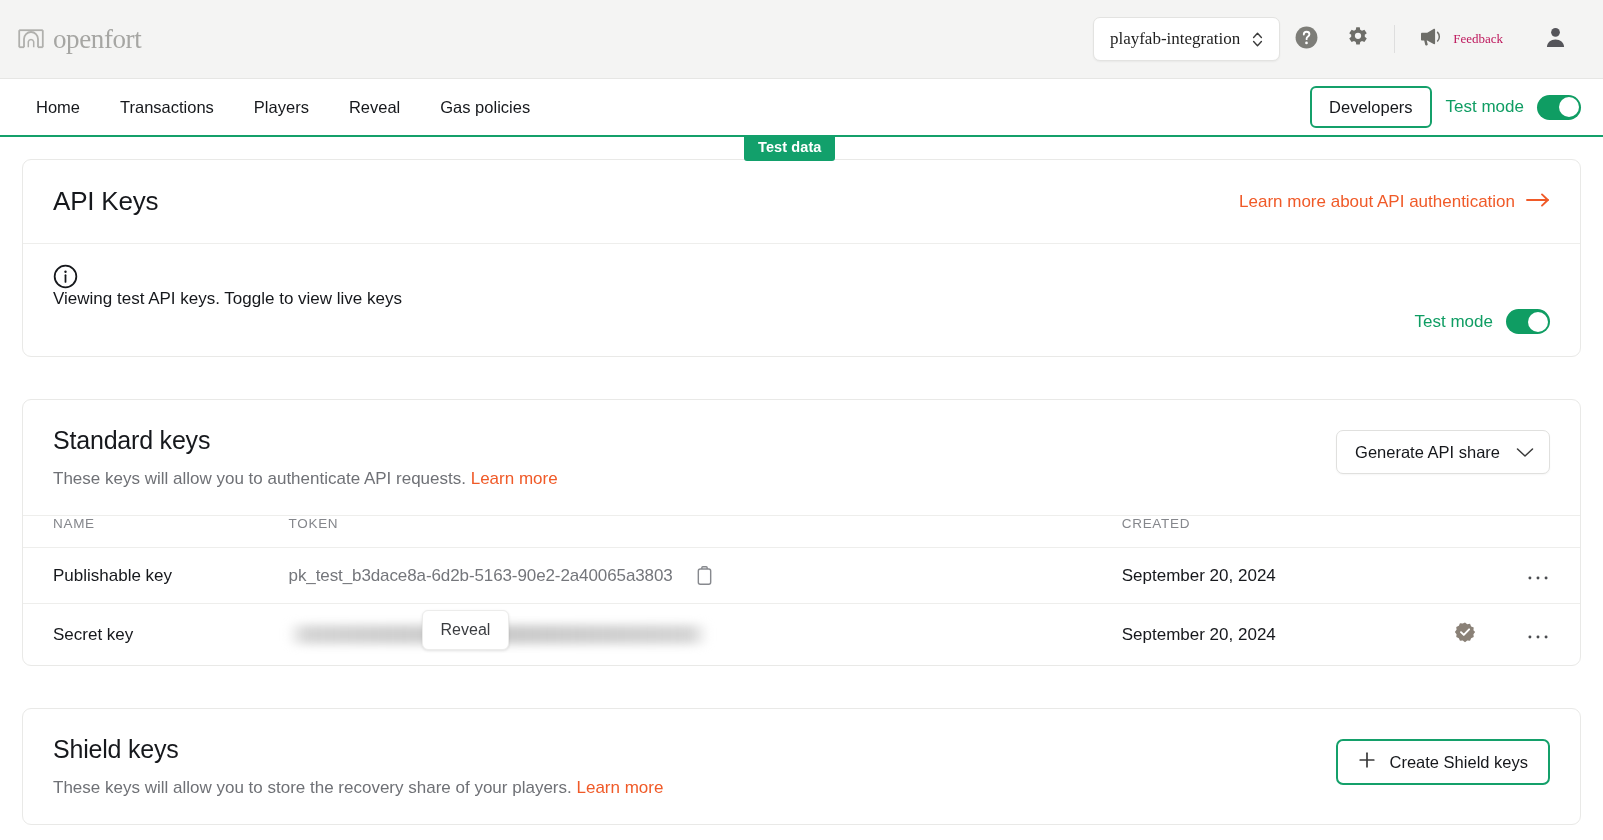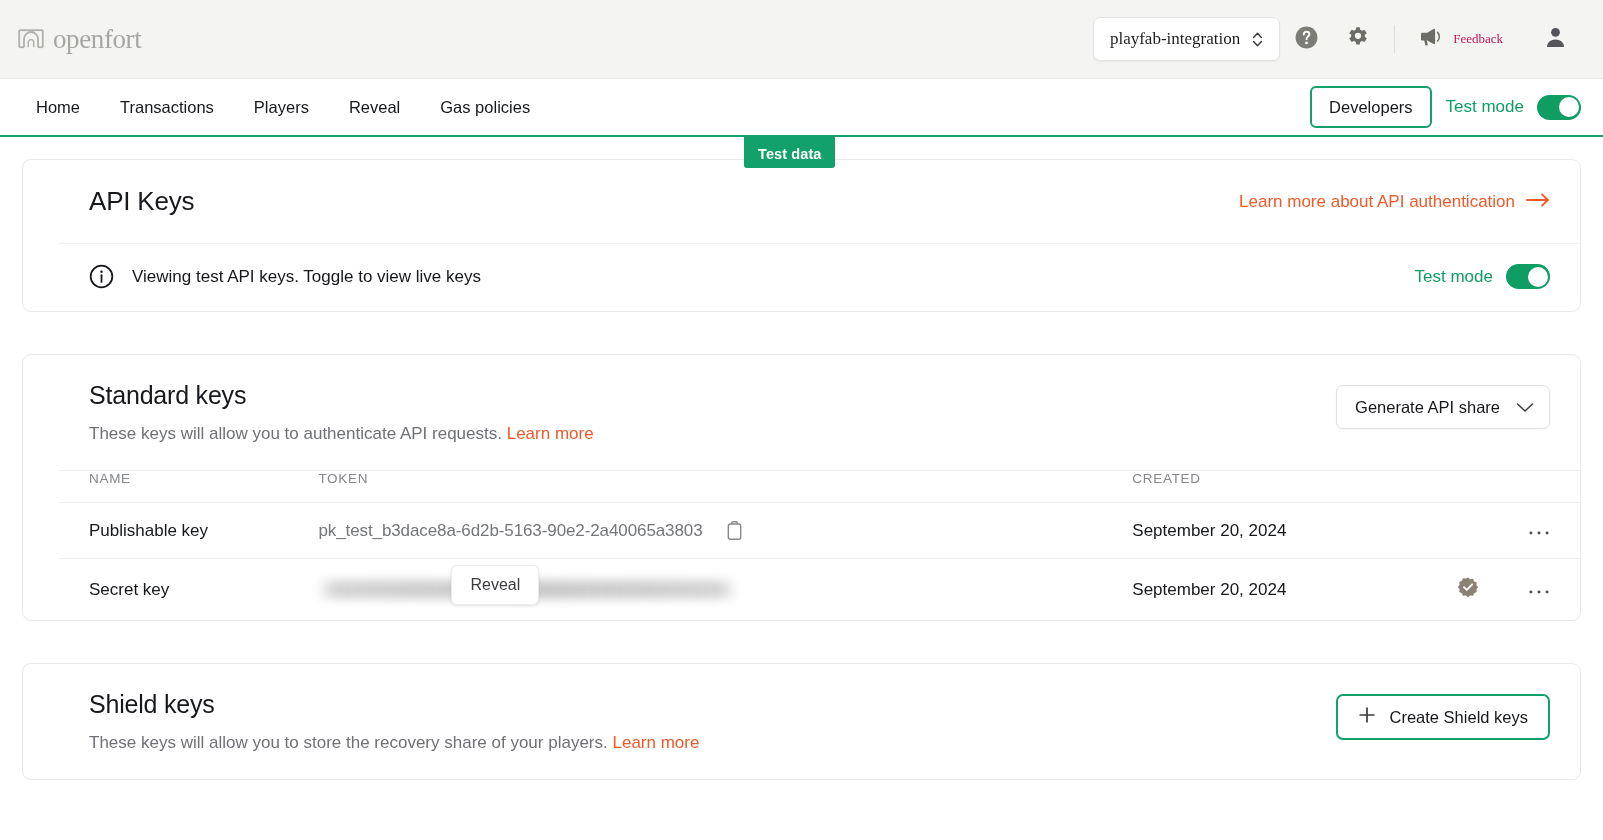--- a/index.html
+++ b/index.html
@@ -121,34 +121,33 @@
 
   
   .testdata-badge {
     position: absolute;
     left: 744px;
     top: 100%;
     background: #12a06b;
     color: #ffffff;
     font-size: 14.5px;
     font-weight: 700;
-    padding: 11px 14px 6px;
+    padding: 4px 14px 6px;
     border-radius: 0 0 3px 3px;
     z-index: 5;
     letter-spacing: 0.1px;
   }
 
   
   .page { padding: 22px 22px 0 22px; }
   .card {
     background: #ffffff;
     border: 1px solid #e9e9e7;
     border-radius: 9px;
     margin-bottom: 42px;
-    padding-left: 36px;
   }
   .card-head {
     display: flex; align-items: center;
     padding: 26px 30px 26px 30px;
     border-bottom: 1px solid #eeeeec;
   }
   .card-title {
     font-size: 26px;
     color: #16181c;
     font-weight: 400;
@@ -157,22 +156,23 @@
   .head-link {
     margin-left: auto;
     display: flex; align-items: center; gap: 11px;
     color: #f05a28;
     font-size: 17px;
     cursor: pointer;
   }
   .head-link .arr { display: block; }
 
   .banner-row {
-    display: flex; align-items: center;
+    display: flex; align-items: flex-start;
     padding: 20px 30px 22px 30px;
+    flex-direction: column;
   }
   .banner-icon { margin-right: 18px; display: flex; }
   .banner-text { font-size: 17px; color: #16181c; }
   .banner-toggle { margin-left: auto; display: flex; align-items: center; gap: 13px; }
   .banner-toggle .testmode-label { color: #0f9d63; }
 
   
   .sec-head {
     padding: 26px 30px 26px 30px;
     display: flex;

